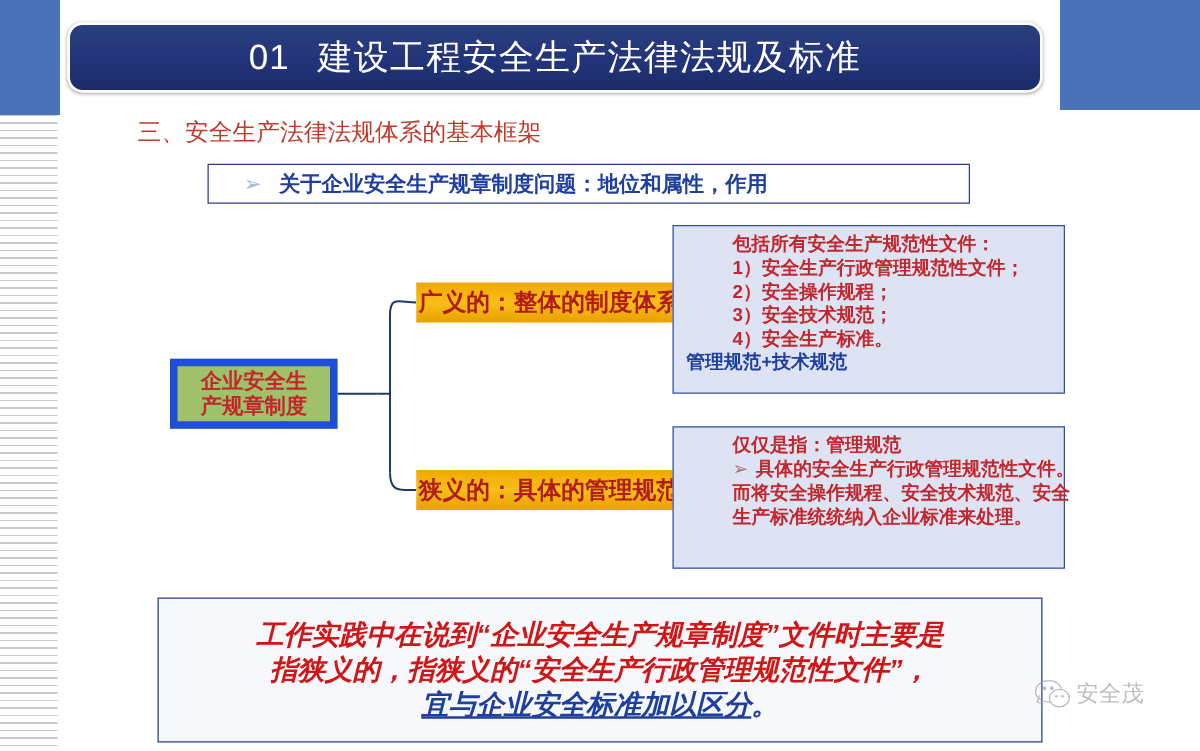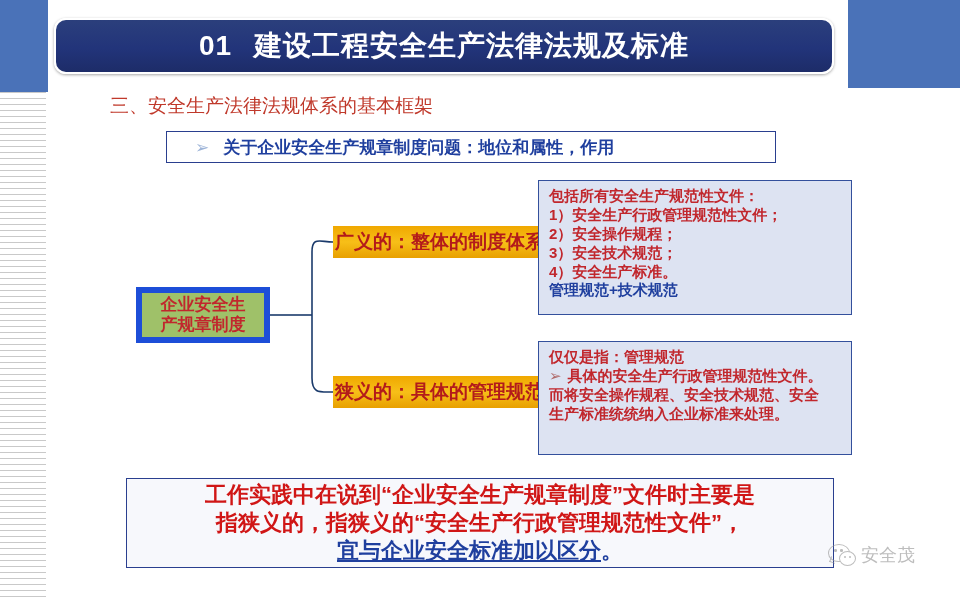--- a/index.html
+++ b/index.html
@@ -42,21 +42,21 @@
   .title-bar{
     position:absolute;left:54px;top:18px;width:780px;height:56px;
     background:linear-gradient(to bottom,#2b3f7c 0%,#22347a 55%,#1d2c68 100%);
     border:2px solid #ffffff;
     border-radius:12px;
     box-sizing:border-box;
     display:flex;align-items:center;justify-content:center;
     box-shadow:0 1px 3px rgba(0,0,0,.35);
   }
   .title-text{
-    color:#ffffff;font-size:28px;font-weight:bold;letter-spacing:1px;
+    color:#ffffff;font-size:28px;font-weight:normal;letter-spacing:1px;
     white-space:nowrap;
   }
   .title-num{margin-right:22px;}
 
   
   .section-head{
     position:absolute;left:110px;top:93px;
     color:#c0392b;font-size:19px;font-weight:normal;white-space:nowrap;
   }
 
@@ -93,33 +93,34 @@
 
   .info-box{
     position:absolute;left:538px;width:314px;
     background:#dde3f2;border:1px solid #33509c;box-sizing:border-box;
     padding:6px 8px 8px 10px;
   }
   #info-broad{top:180px;height:135px;}
   #info-narrow{top:341px;height:114px;}
 
   .info-line{font-size:15px;font-weight:bold;line-height:1.26;white-space:nowrap;}
-  .red{color:#c1272d;}
+  .red{color:#c1272d;margin-left:37px;}
   .blue{color:#1f3f9e;}
   .mini-arrow{color:#b06a6a;font-weight:bold;margin-right:6px;}
 
   
   svg.wires{position:absolute;left:0;top:0;width:960px;height:601px;pointer-events:none;}
 
   
   .bottom-box{
-    position:absolute;left:126px;top:478px;width:708px;height:90px;
+    position:absolute;left:126px;top:478px;width:708px;height:116px;
     background:#f7f8fc;border:1px solid #2a3f8f;box-sizing:border-box;
     display:flex;flex-direction:column;align-items:center;justify-content:center;
     padding:4px 10px;
+    font-style:italic;
   }
   .bb-line{
     color:#d01616;font-size:22px;font-weight:bold;line-height:1.28;
     white-space:nowrap;text-align:center;
   }
   .bb-line3{text-align:center;}
   .bb-underline{
     color:#1f3f9e;text-decoration:underline;text-underline-offset:2px;
   }
   .bb-period{color:#1f3f9e;}

